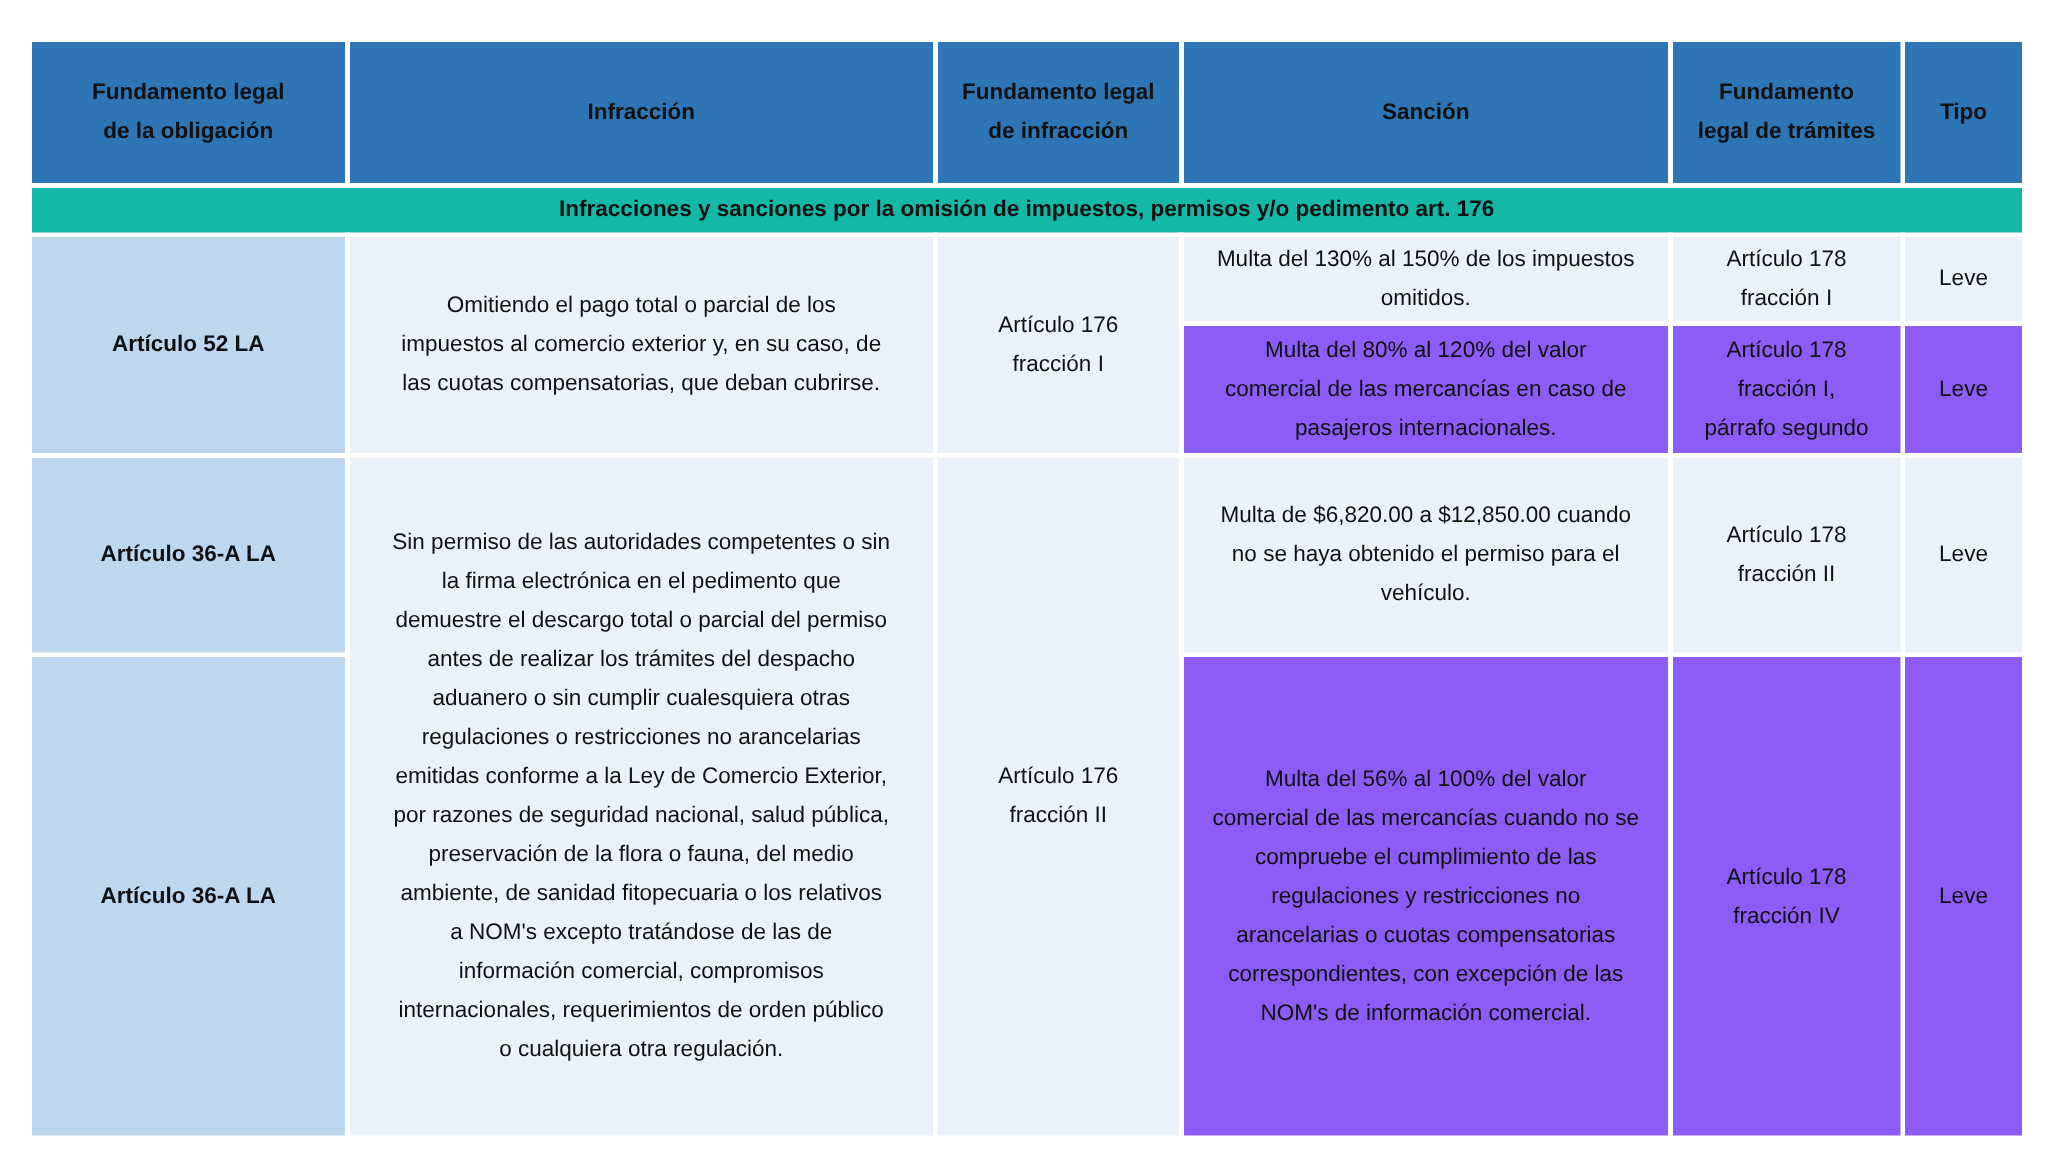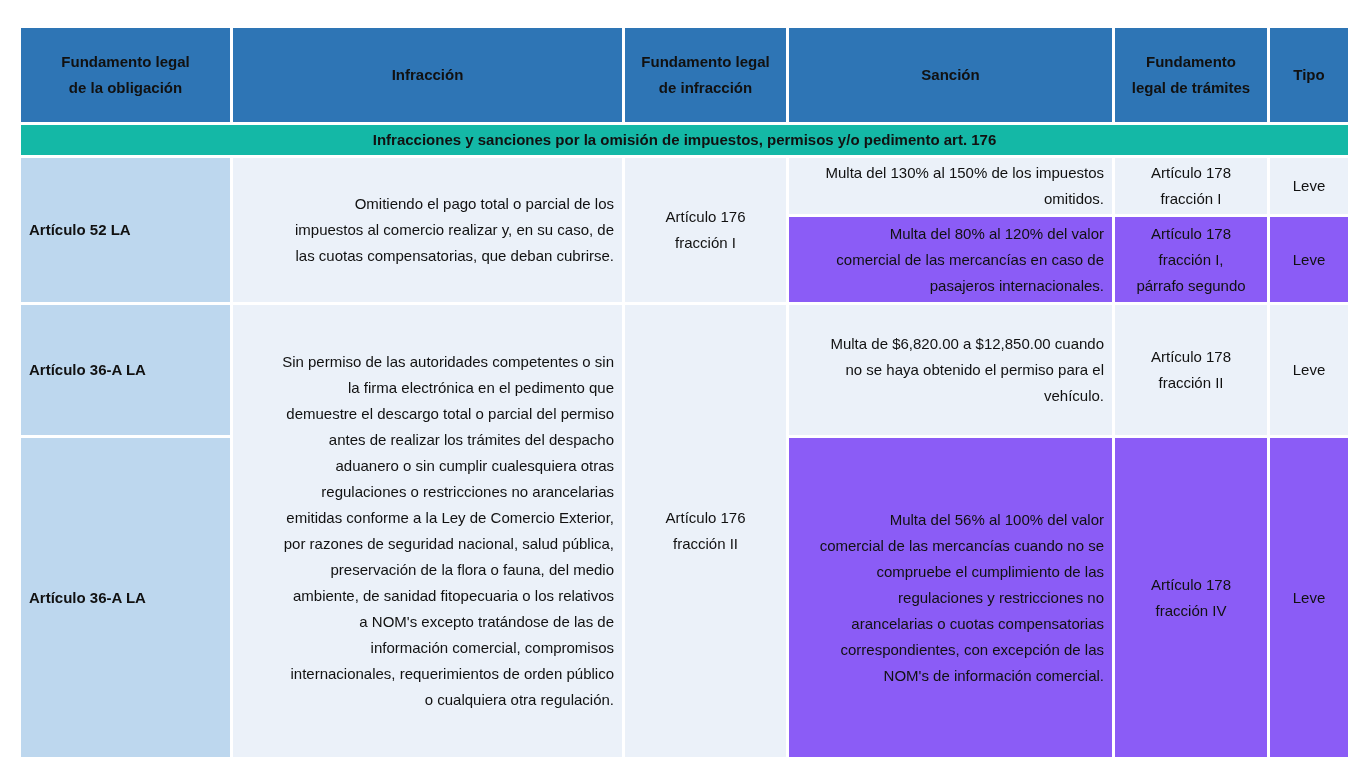--- a/index.html
+++ b/index.html
@@ -53,24 +53,25 @@
     background: #14b8a6;
     color: #ffffff;
     font-weight: bold;
     font-size: 15.5px;
     text-align: center;
     padding: 0 8px;
   }
   .c1 {
     background: #BDD7EE;
     font-weight: bold;
+    text-align: center;
   }
   .cellLight { background: #EBF1F9; }
   .cellDark  { background: #8b5cf6; }
-  .left   { text-align: right; padding-left: 10px; padding-right: 6px; }
+  .left   { text-align: center; padding-left: 10px; padding-right: 6px; }
   .center { text-align: center; }
 </style>
 </head>
 <body>
 
 <div class="page">
   <table class="tbl">
     <colgroup>
       <col style="width:212px">
       <col style="width:392px">
@@ -92,21 +93,21 @@
         <th class="hdr prewrap">Tipo</th>
       </tr>
       <tr class="brow">
         <td class="banner" colspan="6">Infracciones y sanciones por la omisión de impuestos, permisos y/o pedimento art. 176</td>
       </tr>
     </thead>
     <tbody>
       <tr class="r1a">
         <td class="c1 prewrap" rowspan="2">Artículo 52 LA</td>
         <td class="cellLight left prewrap" rowspan="2">Omitiendo el pago total o parcial de los
-impuestos al comercio realizar y, en su caso, de
+impuestos al comercio exterior y, en su caso, de
 las cuotas compensatorias, que deban cubrirse.</td>
         <td class="cellLight center prewrap" rowspan="2">Artículo 176
 fracción I</td>
         <td class="cellLight left prewrap">Multa del 130% al 150% de los impuestos
 omitidos.</td>
         <td class="cellLight center prewrap">Artículo 178
 fracción I</td>
         <td class="cellLight center prewrap">Leve</td>
       </tr>
       <tr class="r1b">

